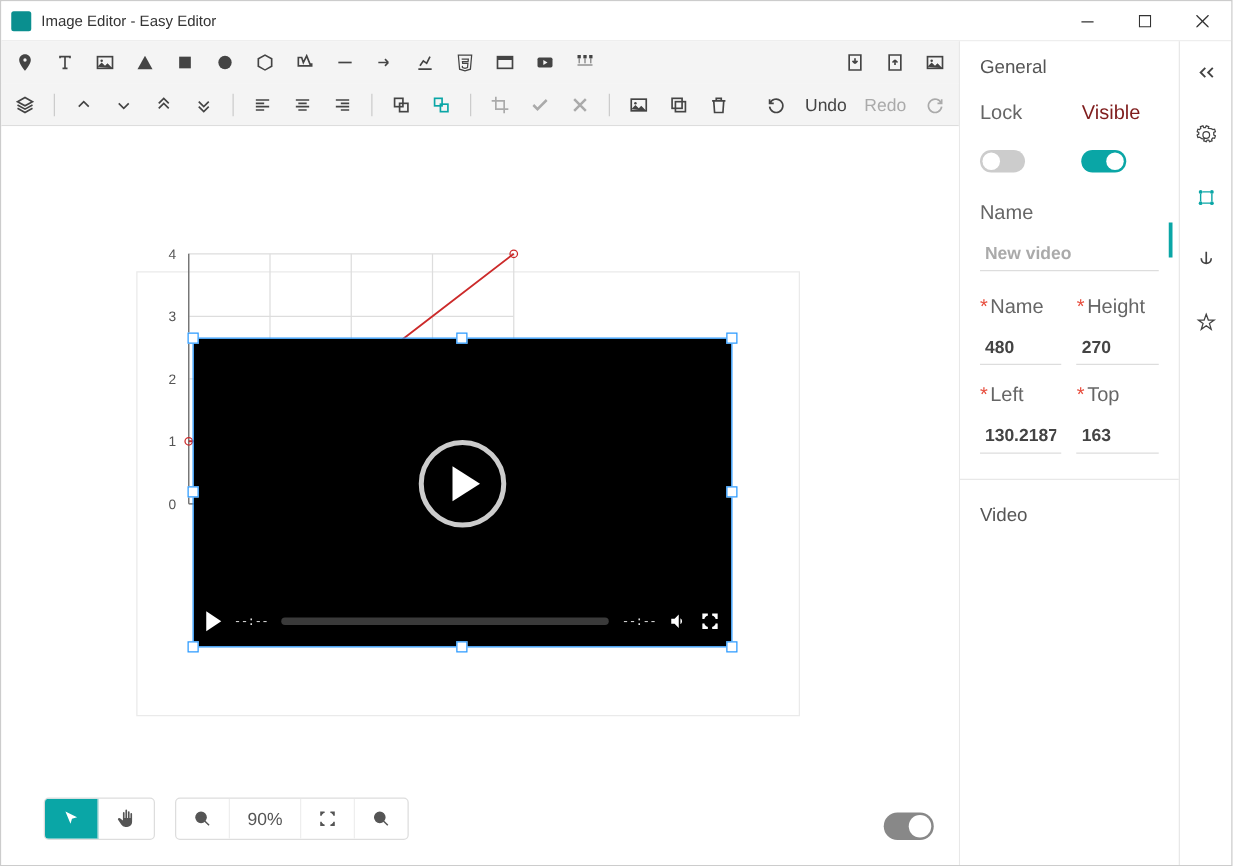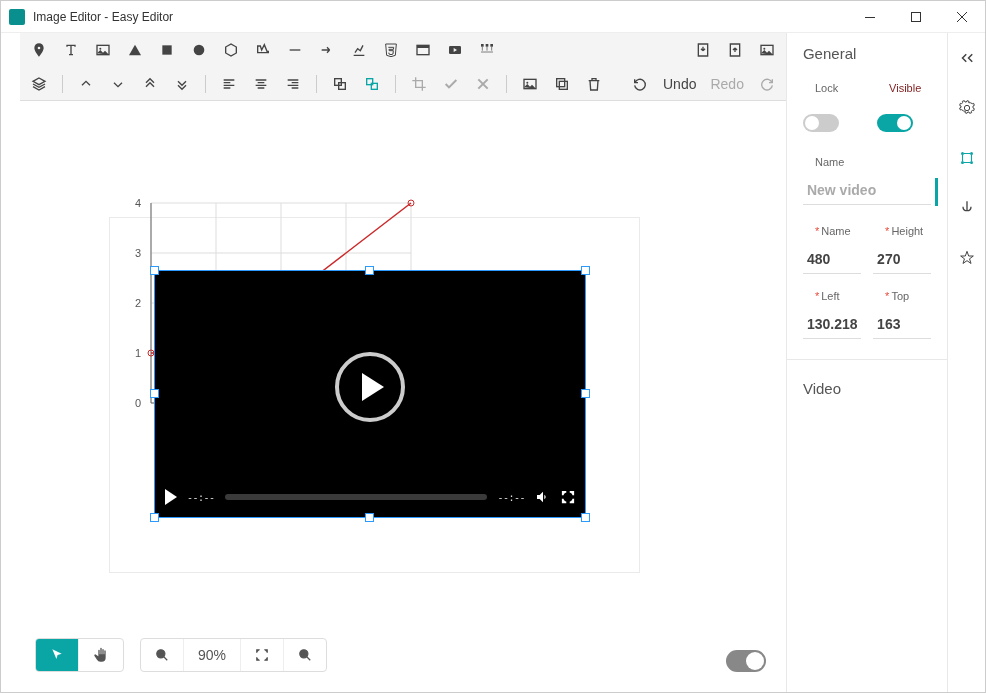--- a/index.html
+++ b/index.html
@@ -14,21 +14,21 @@
 
 
 .main { display: flex; height: calc(100% - 32px); }
 .left-pane { flex: 1; display: flex; flex-direction: column; }
 .right-panel { width: 197px; border-left: 1px solid #e8e8e8; padding: 12px 16px; font-size: 14px; color: #555; }
 .icon-rail { width: 48px; border-left: 1px solid #e8e8e8; display: flex; flex-direction: column; align-items: center; padding-top: 16px; gap: 32px; }
 .rail-icon { width: 18px; height: 18px; color: #444; cursor: pointer; display: flex; align-items: center; justify-content: center; }
 .rail-icon.active { color: #0aa6a6; }
 
 
-.toolbar { background: #f4f4f4; padding: 6px 10px; display: flex; align-items: center; gap: 14px; margin-left: 19px; }
+.toolbar { background: #f4f4f4; padding: 6px 10px; display: flex; align-items: center; gap: 14px; }
 .toolbar.row1 { height: 34px; }
 .toolbar.row2 { height: 34px; border-bottom: 1px solid #ddd; }
 .tb-icon { width: 18px; height: 18px; color: #444; display: flex; align-items: center; justify-content: center; cursor: pointer; flex-shrink: 0; }
 .tb-icon svg { width: 16px; height: 16px; }
 .tb-sep { width: 1px; height: 18px; background: #ccc; flex-shrink: 0; }
 .tb-flex { flex: 1; }
 .tb-text { font-size: 14px; color: #444; }
 .tb-text.disabled { color: #aaa; }
 
 
@@ -62,21 +62,21 @@
 .btn-seg { padding: 8px 14px; color: #555; font-size: 14px; cursor: pointer; border-right: 1px solid #eee; display: flex; align-items: center; justify-content: center; }
 .btn-seg:last-child { border-right: none; }
 .btn-seg.active { background: #0aa6a6; color: #fff; }
 .toggle { width: 40px; height: 22px; background: #888; border-radius: 11px; position: relative; cursor: pointer; }
 .toggle::after { content: ""; position: absolute; right: 2px; top: 2px; width: 18px; height: 18px; background: #fff; border-radius: 50%; }
 
 
 .rp-title { font-size: 15px; color: #555; margin-bottom: 20px; }
 .rp-row { display: flex; gap: 20px; margin-bottom: 12px; }
 .rp-col { flex: 1; }
-.rp-label { font-size: 11px; color: #666; margin-bottom: 8px; margin-left: 12px; }
+.rp-label { font-size: 16px; color: #666; margin-bottom: 8px; }
 .rp-switch { width: 36px; height: 18px; border-radius: 9px; position: relative; cursor: pointer; }
 .rp-switch.off { background: #ccc; }
 .rp-switch.off::after { content: ""; position: absolute; left: 2px; top: 2px; width: 14px; height: 14px; background: #fff; border-radius: 50%; }
 .rp-switch.on { background: #0aa6a6; }
 .rp-switch.on::after { content: ""; position: absolute; right: 2px; top: 2px; width: 14px; height: 14px; background: #fff; border-radius: 50%; }
 .rp-input { width: 100%; border: none; border-bottom: 1px solid #ddd; padding: 6px 4px; font-size: 14px; color: #444; outline: none; font-weight: bold; }
 .rp-input::placeholder { color: #aaa; }
 .rp-req { color: #e74c3c; margin-right: 2px; }
 .rp-field-row { display: flex; gap: 12px; margin-bottom: 16px; }
 .rp-hr { border: none; border-top: 1px solid #e8e8e8; margin: 20px -16px; }

